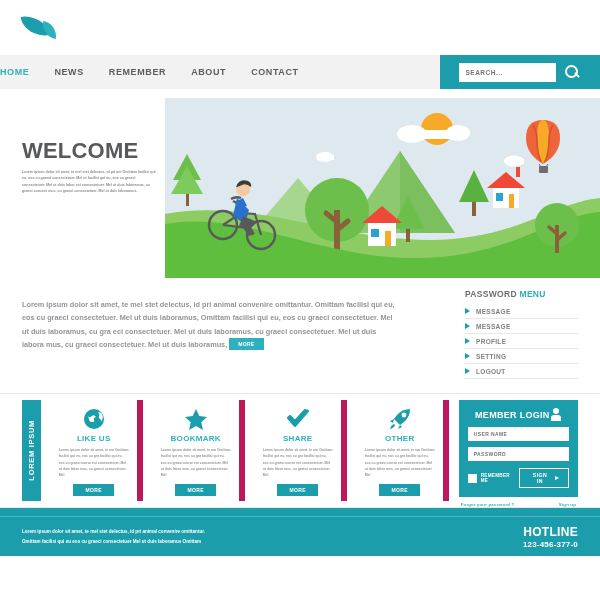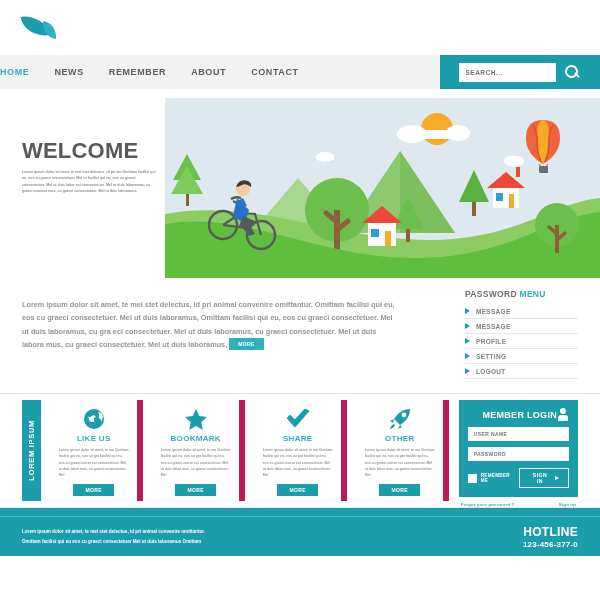--- a/index.html
+++ b/index.html
@@ -165,21 +165,21 @@
   .card-more {
     margin-top: 5px; background: #1b9dab; color: #fff; border: none;
     font-size: 5px; font-weight: bold; letter-spacing: .4px;
     padding: 3px 12px; cursor: pointer;
     font-family: "Liberation Sans", sans-serif;
   }
 
   
   .login-wrap { width: 140px; margin-right: 22px; margin-left: 10px; }
   .login-box { background: #1b9dab; padding: 8px 9px 9px; }
-  .login-head { display: flex; align-items: center; justify-content: flex-end; }
+  .login-head { display: flex; align-items: center; justify-content: center; }
   .login-head h3 { font-size: 9px; color: #fff; letter-spacing: .3px; font-weight: bold; }
   .user-ico { width: 12px; height: 13px; position: relative; }
   .user-ico::before {
     content: ""; position: absolute; left: 3px; top: 0;
     width: 6px; height: 6px; background: #fff; border-radius: 50%;
   }
   .user-ico::after {
     content: ""; position: absolute; left: 1px; top: 7px;
     width: 10px; height: 6px; background: #fff; border-radius: 3px 3px 0 0;
   }

